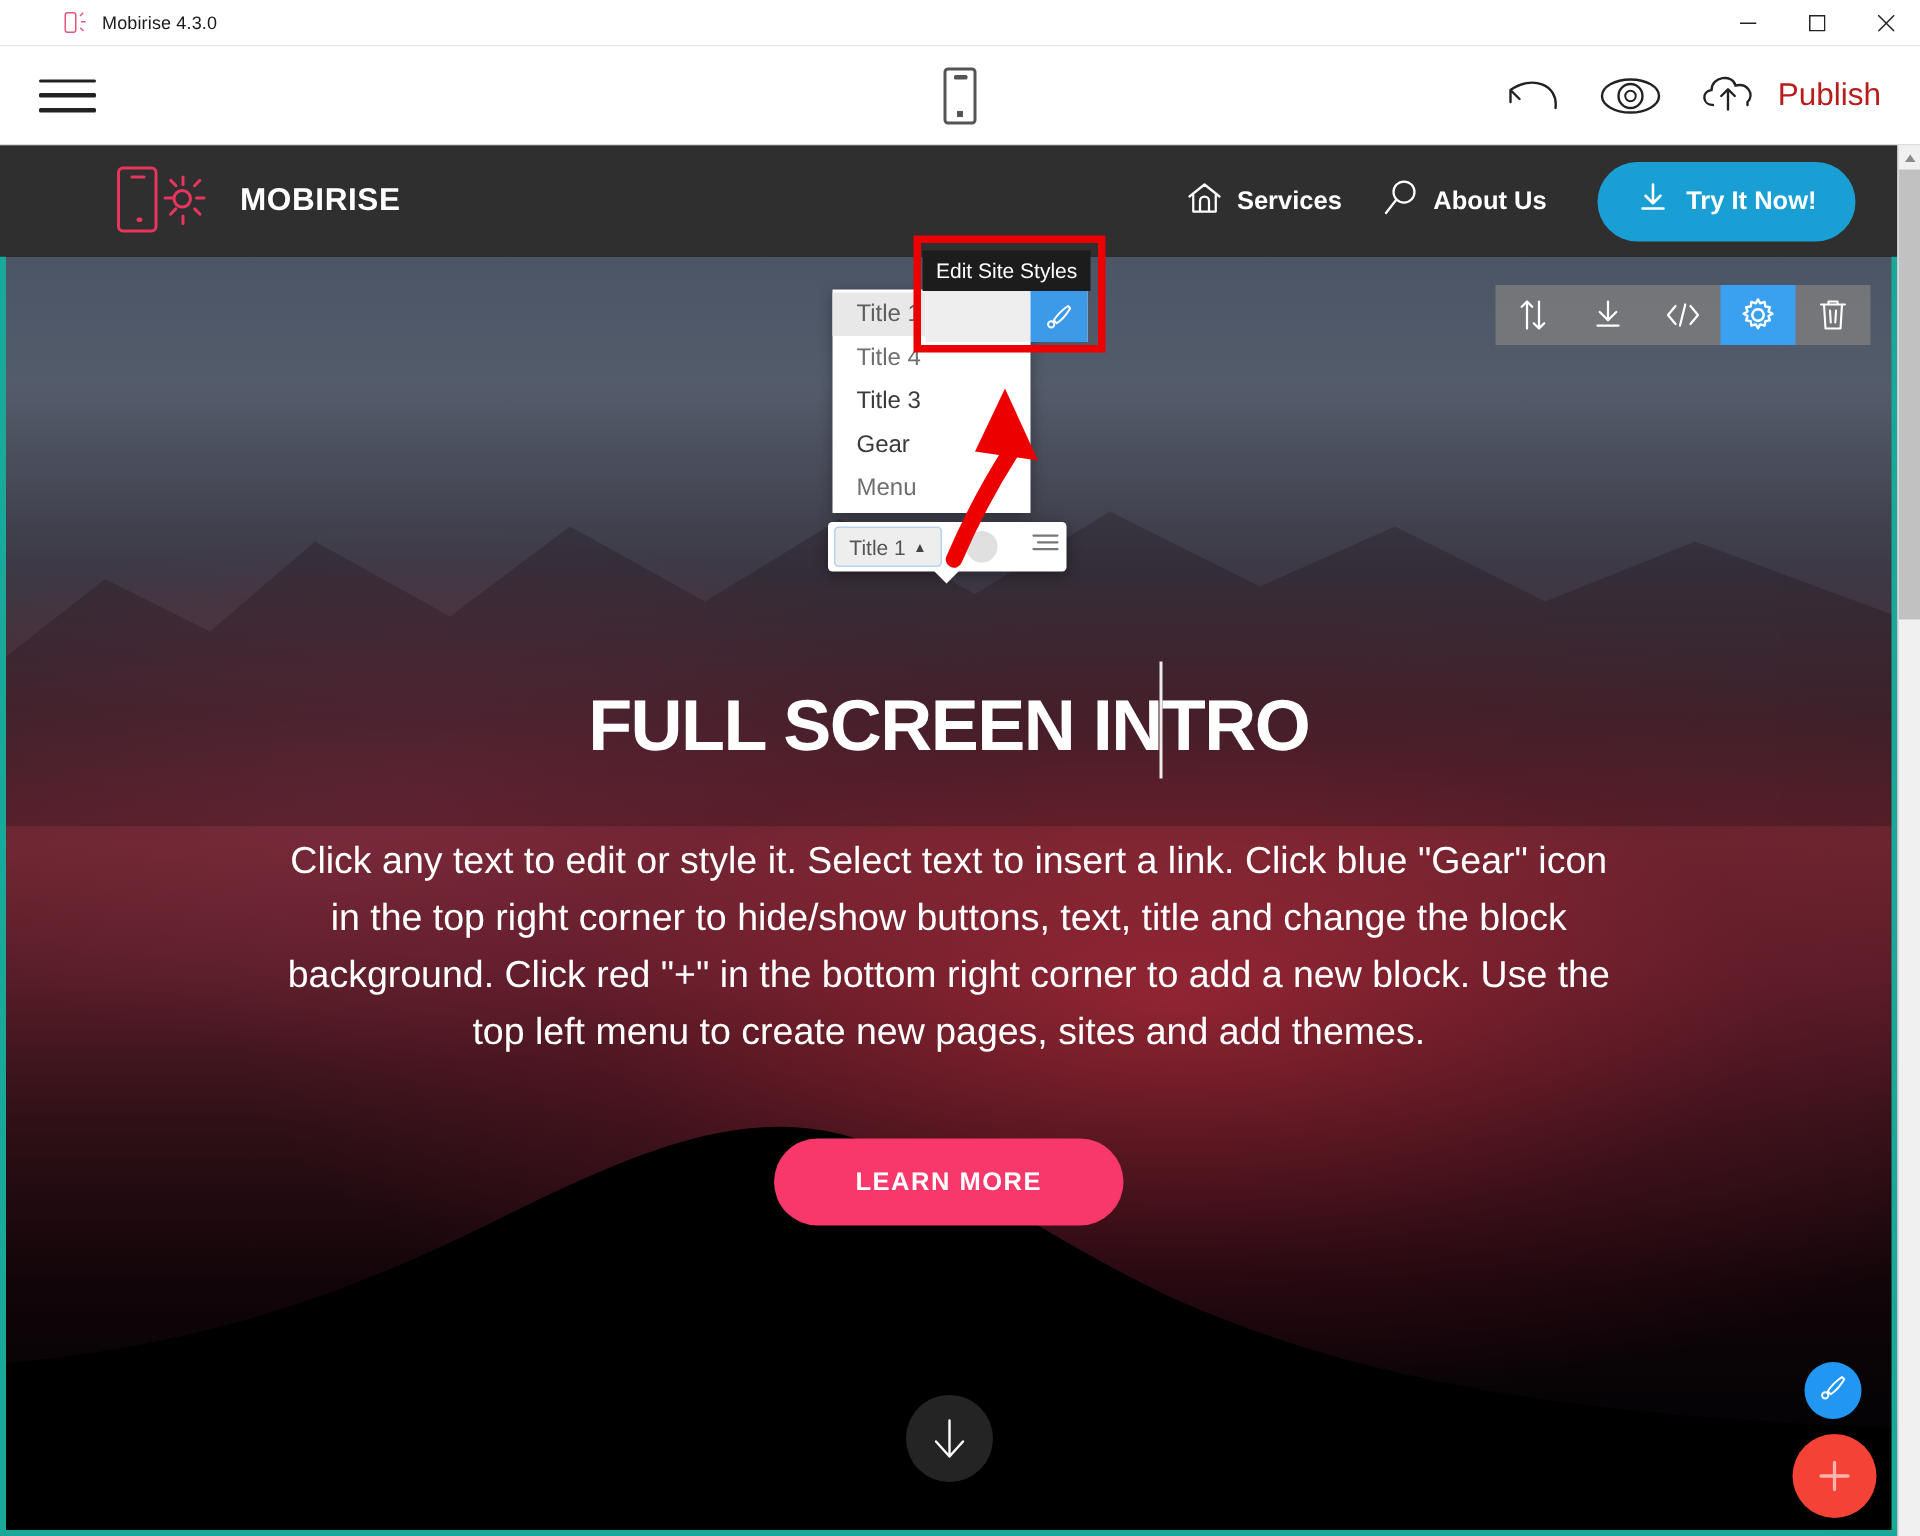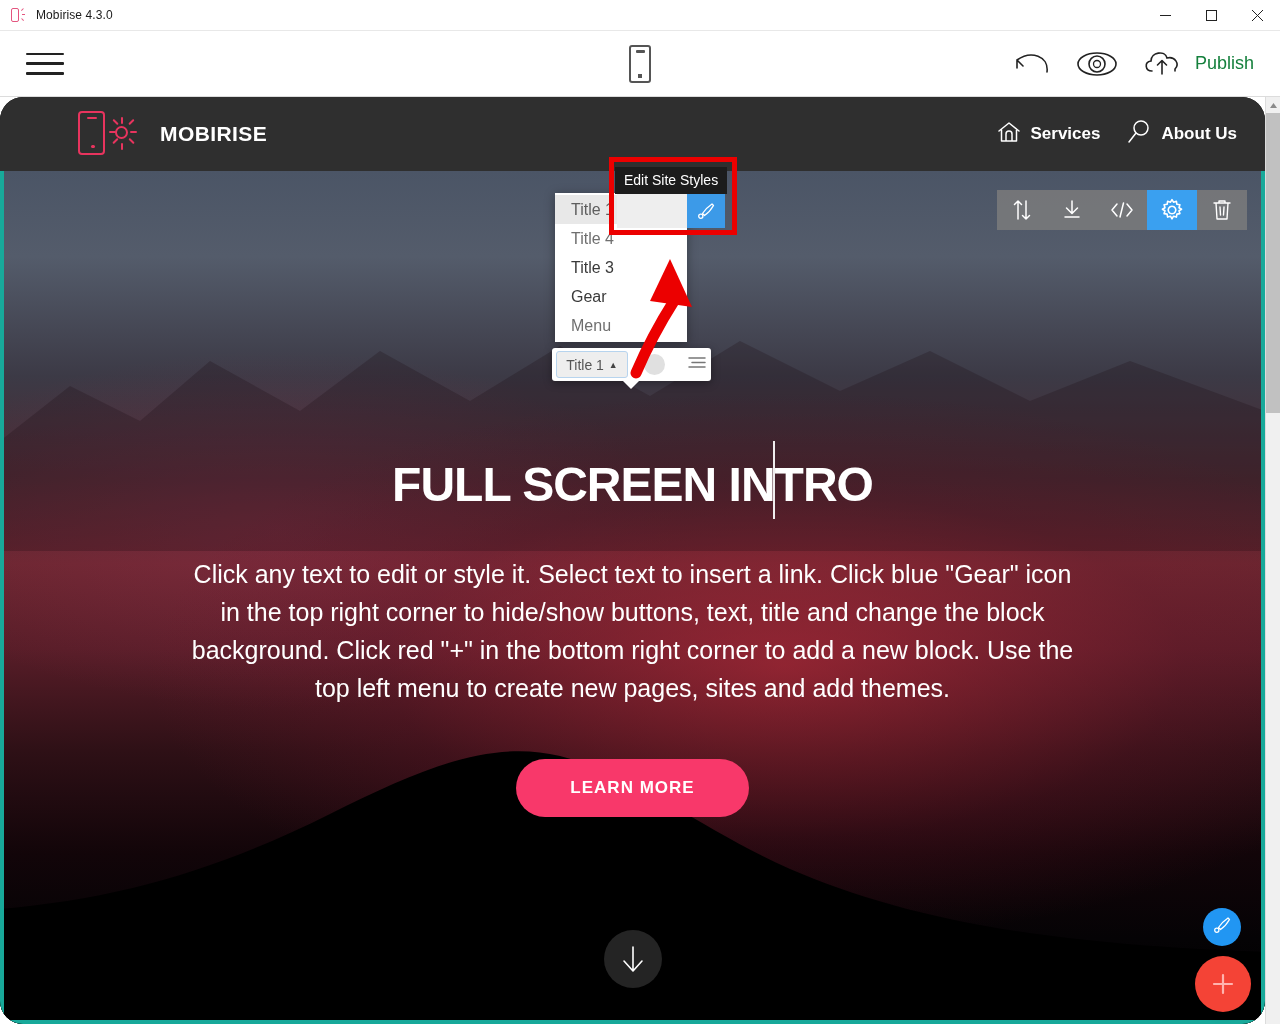--- a/index.html
+++ b/index.html
@@ -10,21 +10,21 @@
     font-family: "Liberation Sans", sans-serif;
     background: #ffffff;
   }
 
   
   .titlebar {
     position: absolute; top: 0; left: 0;
     width: 1280px; height: 31px;
     background: #ffffff;
     border-bottom: 1px solid #e8e8e8;
-    display: flex; align-items: center;
+    display: flex; align-items: center; padding-left: 32px;
   }
   .tb-appicon { width: 18px; height: 16px; margin-left: 10px; position: relative; }
   .tb-appicon .ph {
     position: absolute; left: 1px; top: 1px; width: 8px; height: 14px;
     border: 1.3px solid #e4557f; border-radius: 2px;
   }
   .tb-appicon .ray {
     position: absolute; background: #e4557f; width: 3px; height: 1.3px;
   }
   .tb-title {
@@ -61,29 +61,28 @@
   }
   .device-toggle .spk { width: 9px; height: 3px; background: #555; border-radius: 1px; }
   .device-toggle .hm  { width: 4px; height: 4px; background: #555; }
 
   .edbar-right {
     margin-left: auto; display: flex; align-items: center; gap: 22px;
     margin-right: 26px;
   }
   .ed-icon { cursor: pointer; display: flex; align-items: center; }
   .publish { display: flex; align-items: center; gap: 10px; cursor: pointer; }
-  .publish-label { font-size: 18px; color: #15803d; }
+  .publish-label { font-size: 21px; color: #b91c1c; }
 
   
   .canvas {
     position: absolute; top: 97px; left: 0;
     width: 1265px; height: 927px;
     overflow: hidden;
     background: #000;
-    border-radius: 23px;
   }
 
   
   .sitenav {
     position: relative; z-index: 5;
     height: 74px; background: #2f2f2f;
     display: flex; align-items: center;
     padding: 0 28px 0 78px;
   }
   .brand { display: flex; align-items: center; gap: 18px; }
@@ -388,20 +387,28 @@
       </div>
       <div class="nav-item">
         <span>
           <svg width="26" height="26" viewBox="0 0 26 26">
             <circle cx="15" cy="9" r="7" fill="none" stroke="#fff" stroke-width="1.5"></circle>
             <line x1="10" y1="14" x2="3" y2="23" stroke="#fff" stroke-width="1.5" stroke-linecap="round"></line>
           </svg>
         </span>
         <span>About Us</span>
       </div>
+      <div class="btn-try">
+        <span>
+          <svg width="22" height="22" viewBox="0 0 22 22">
+            <path d="M11 2 L11 14 M6 9.5 L11 14.5 L16 9.5 M4 18 L18 18" fill="none" stroke="#fff" stroke-width="1.7" stroke-linecap="round" stroke-linejoin="round"></path>
+          </svg>
+        </span>
+        <span>Try It Now!</span>
+      </div>
     </div>
   </div>
 
   <div class="hero">
 
     <svg class="ridges" viewBox="0 0 1265 260" preserveAspectRatio="none">
       <path d="M0,150 L70,95 L140,130 L210,70 L300,120 L380,60 L470,110 L560,55 L650,105 L740,50 L840,100 L930,60 L1030,110 L1130,70 L1265,120 L1265,260 L0,260 Z" fill="#1a0b12" opacity="0.45"></path>
     </svg>
 
     <svg class="mountain" viewBox="0 0 1265 330" preserveAspectRatio="none">

